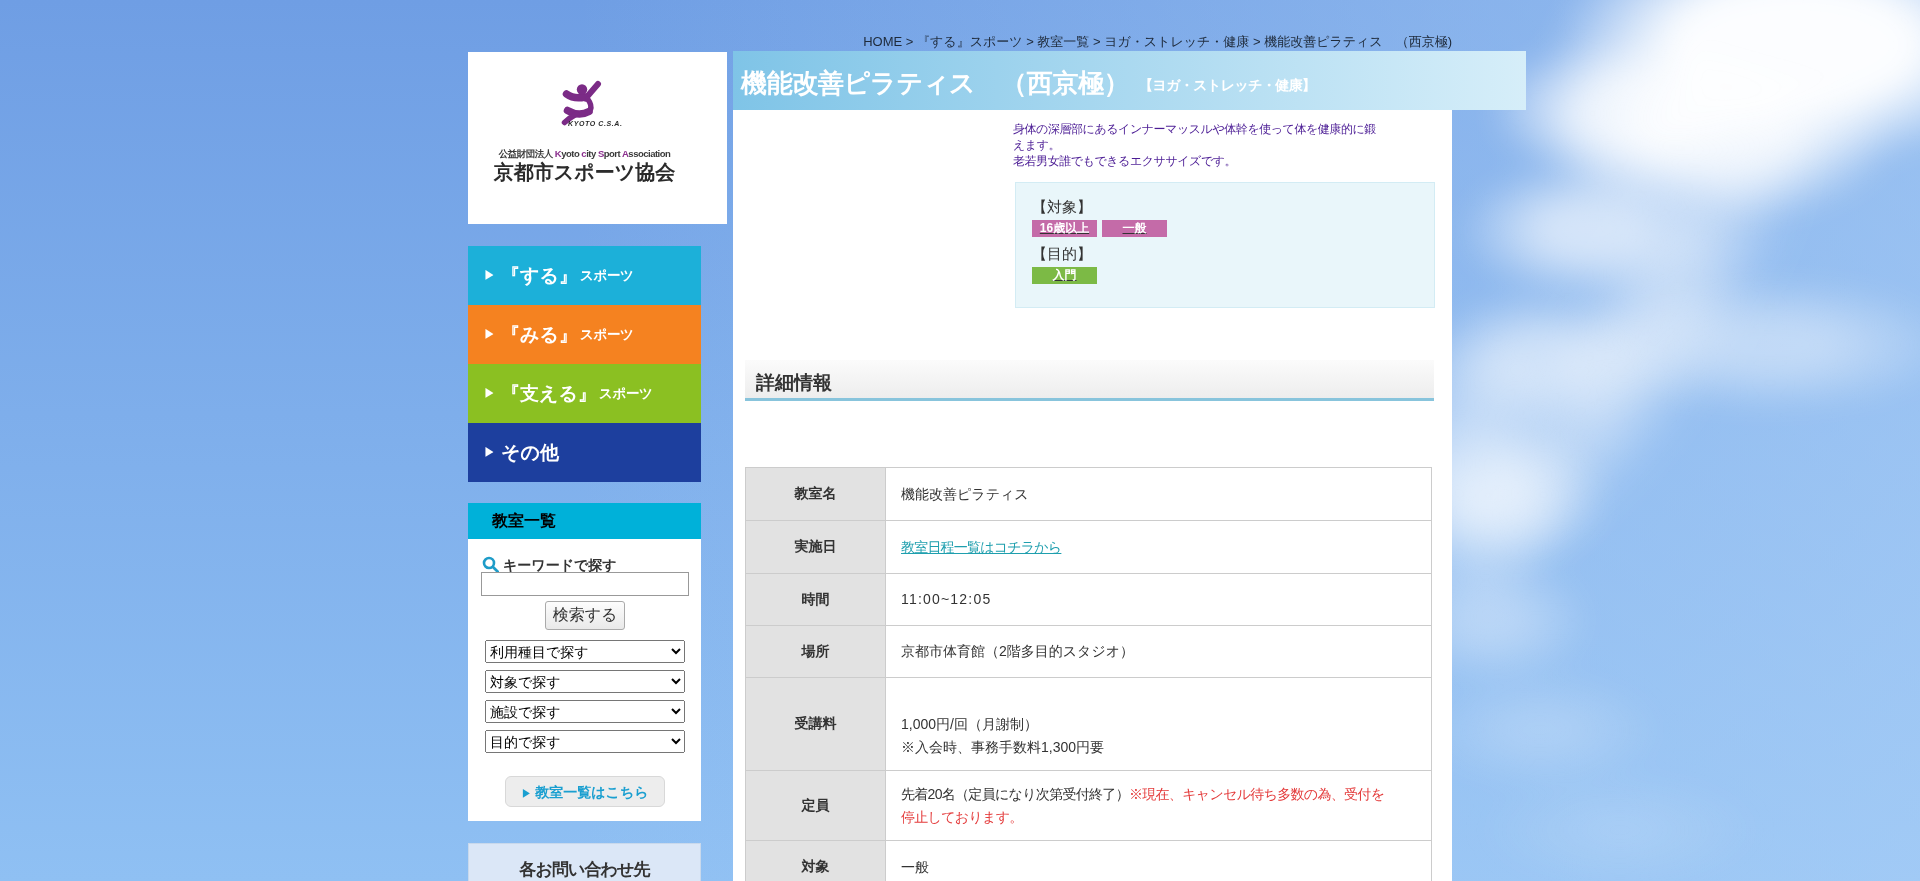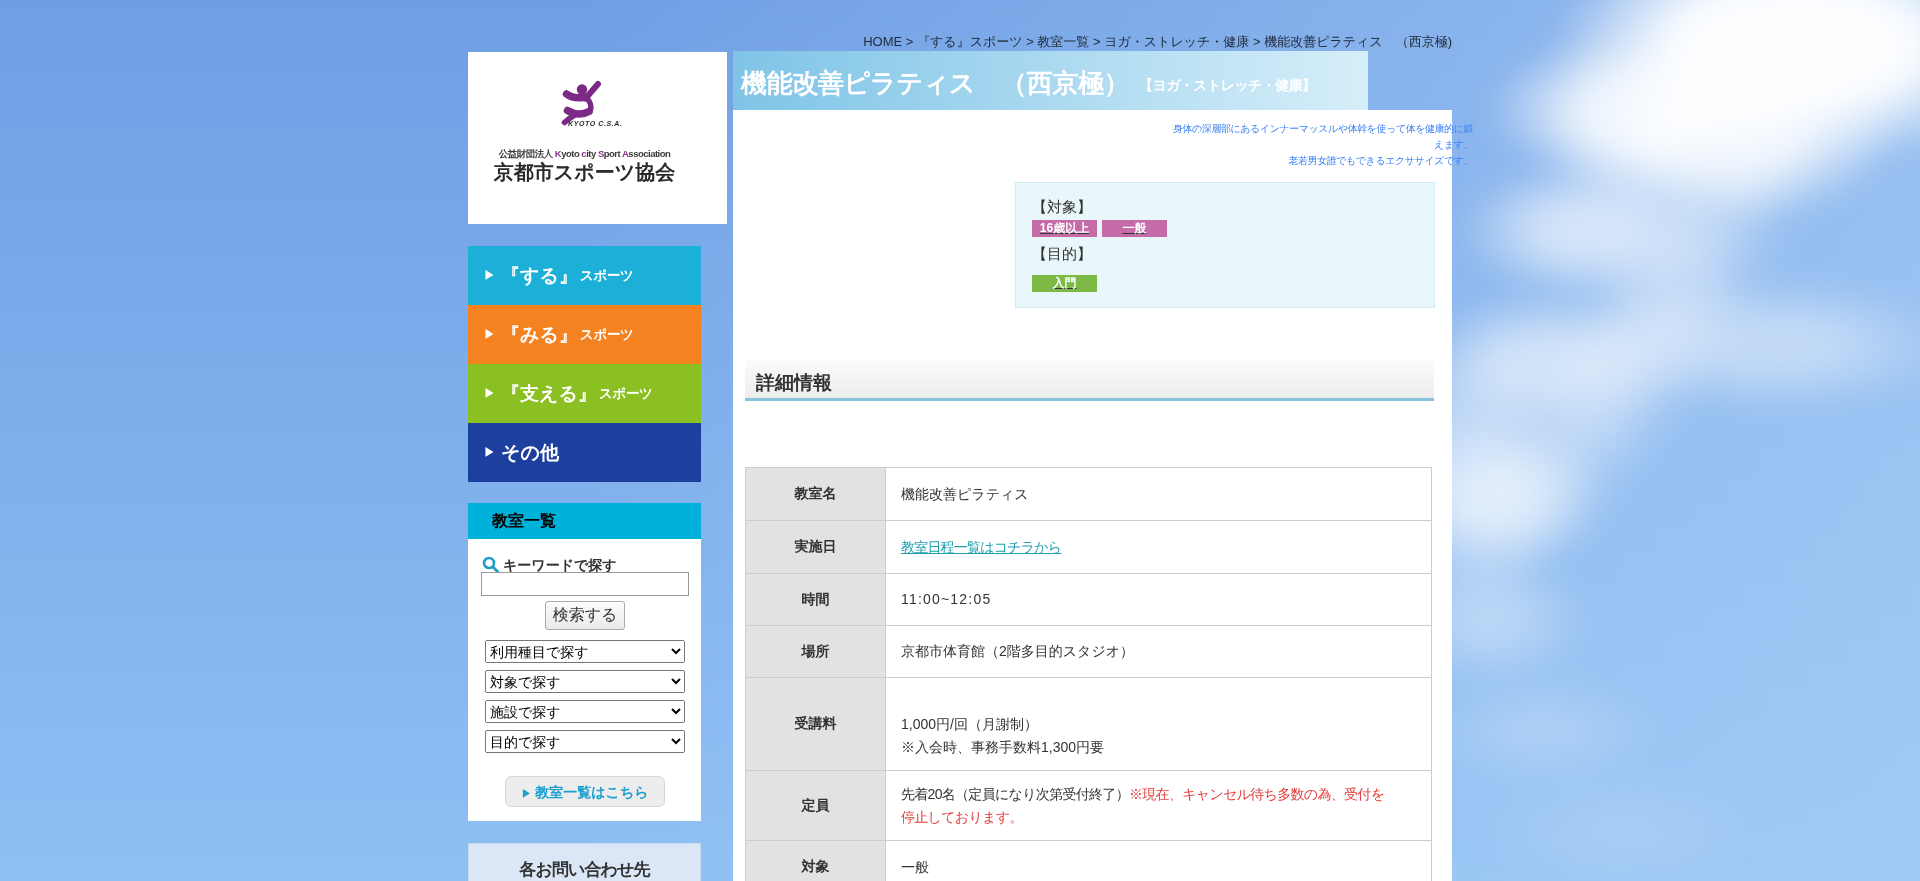--- a/index.html
+++ b/index.html
@@ -44,25 +44,25 @@
 #kpanel { position:absolute; left:0; top:487px; width:233px; height:282px; background:#fff; }
 #kwlabel { position:absolute; left:14px; top:17px; font-size:14px; font-weight:bold; color:#333; }
 #kwinput { position:absolute; left:13px; top:33px; width:208px; height:24px; border:1px solid #999; background:#fff; }
 #searchbtn { position:absolute; left:77px; top:62px; width:80px; height:29px; border:1px solid #aaa; border-radius:3px; background:linear-gradient(#fdfdfd,#e9e9e9); font-size:16px; color:#333; font-family:"Liberation Sans",sans-serif; }
 .sel { position:absolute; left:17px; width:200px; height:23px; font-size:14px; font-family:"Liberation Sans",sans-serif; }
 #listbtn { position:absolute; left:37px; top:237px; width:160px; height:31px; background:#ededed; border:1px solid #d8d8d8; border-radius:6px; color:#1a9fd0; font-weight:bold; font-size:14px; text-align:center; line-height:30px; }
 #contact { position:absolute; left:0; top:791px; width:233px; height:120px; background:#dbe7f7; border:1px solid #c9d9ec; text-align:center; }
 #contact .t { margin-top:14px; font-size:17px; letter-spacing:-0.9px; font-weight:bold; color:#333; }
 
 #content { position:absolute; left:733px; top:51px; width:719px; }
-#titlebar { position:absolute; left:0; top:0; width:635px; height:59px; background:linear-gradient(to right, #7fc4e7, #d6eef9); color:#fff; }
+#titlebar { position:absolute; left:0; top:0; width:793px; height:59px; background:linear-gradient(to right, #7fc4e7, #d6eef9); color:#fff; }
 #titlebar .t1 { position:absolute; left:8px; top:15px; font-size:26px; font-weight:bold; letter-spacing:-0.3px; }
 #titlebar .t2 { position:absolute; left:382px; top:26px; font-size:14px; font-weight:bold; letter-spacing:-0.6px;margin-left:24px; }
 #white { position:absolute; left:0; top:59px; width:719px; height:771px; background:#fff; }
-#desc { position:absolute; left:280px; top:11px; width:460px; font-size:10px; line-height:16px; color:#3b82f6; letter-spacing:-0.45px;text-align:right; }
+#desc { position:absolute; left:280px; top:11px; width:460px; font-size:12px; line-height:16px; color:#4c1d95; letter-spacing:-0.45px; }
 #infobox { position:absolute; left:282px; top:72px; width:420px; height:126px; background:#e9f6fa; border:1px solid #d3ecf4; }
 .ilabel { font-size:15px; color:#333; }
 .tagrow { display:flex; gap:5px;text-decoration:underline; }
 .tag { width:65px; height:17px; color:#fff; font-size:12px; font-weight:bold; text-align:center; line-height:17px; }
 .tpink { background:#c46ba8; }
 .tgreen { background:#7cba45; }
 #sec { position:absolute; left:12px; top:250px; width:689px; height:41px; background:linear-gradient(#fbfbfb,#ededed); border-bottom:3px solid #88c4dc; }
 #sec .t { position:absolute; left:11px; top:10px; font-size:19px; font-weight:bold; color:#333; }
 table#info { position:absolute; left:12px; top:357px; width:687px; border-collapse:collapse; }
 #info th { width:140px; background:#e2e2e2; border:1px solid #ccc; font-size:14px; font-weight:bold; text-align:center; color:#333; }
@@ -143,21 +143,21 @@
     </div>
     <div id="white">
       <div id="desc">身体の深層部にあるインナーマッスルや体幹を使って体を健康的に鍛<br>えます。<br>老若男女誰でもできるエクササイズです。</div>
       <div id="infobox">
         <div class="ilabel" style="position:absolute;left:16px;top:15px;">【対象】</div>
         <div class="tagrow" style="position:absolute;left:16px;top:37px;">
           <div class="tag tpink">16歳以上</div>
             <div class="tag tpink">一般</div>
         </div>
         <div class="ilabel" style="position:absolute;left:16px;top:62px;">【目的】</div>
-        <div class="tagrow" style="position:absolute;left:16px;top:92px;">
+        <div class="tagrow" style="position:absolute;left:16px;top:84px;">
           <div class="tag tgreen">入門</div>
         </div>
       </div>
       <div id="sec">
           <div class="t">詳細情報</div>
         </div>
       <table id="info">
         <tbody>
             <tr style="height:53px;">
               <th>教室名</th>

